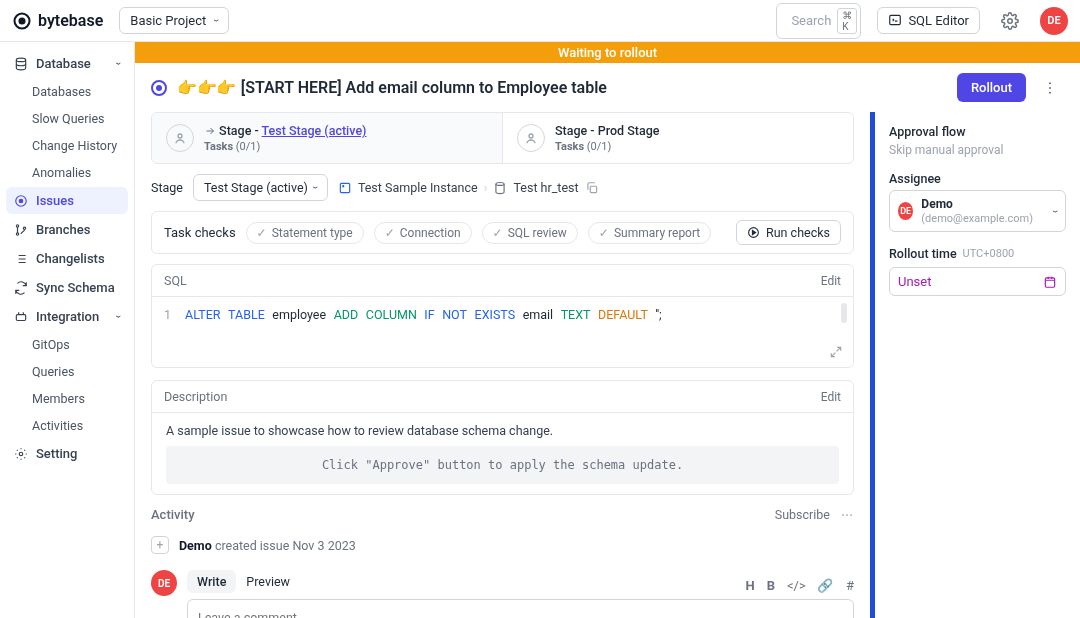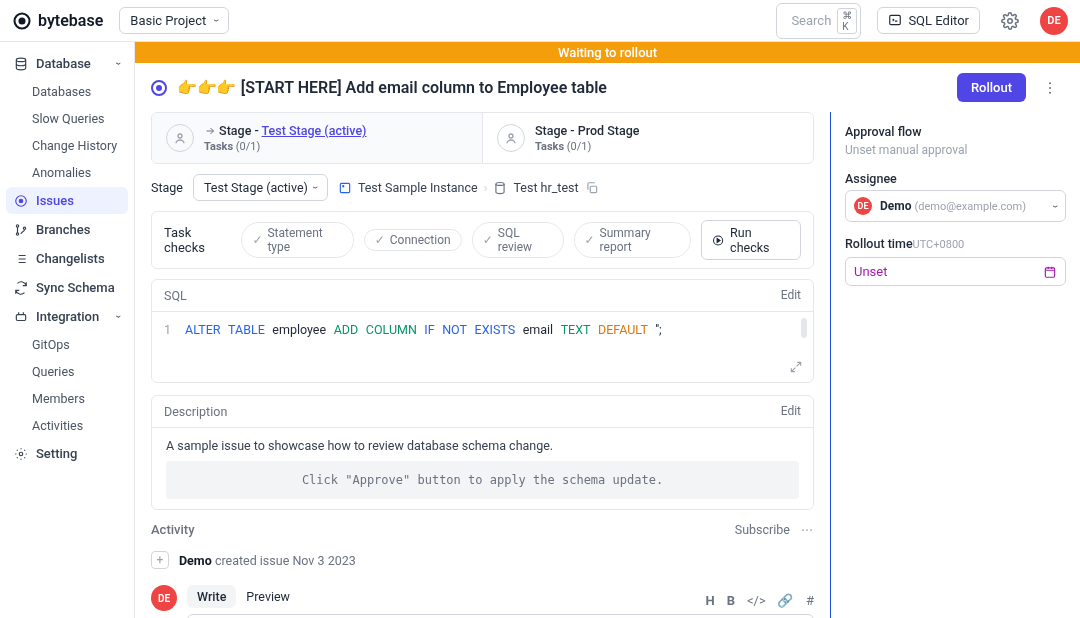--- a/index.html
+++ b/index.html
@@ -24,41 +24,41 @@
 .content{flex:1;display:flex;flex-direction:column;overflow:auto;}
 .banner{background:#f59e0b;color:#fff;text-align:center;padding:3px 0;font-size:13px;font-weight:500;}
 .issue-header{display:flex;align-items:center;padding:10px 16px;gap:10px;}
 .status-circle{width:16px;height:16px;border:2px solid #4f46e5;border-radius:50%;position:relative;}
 .status-circle::after{content:'';position:absolute;width:6px;height:6px;background:#4f46e5;border-radius:50%;top:3px;left:3px;}
 .issue-title{font-size:16px;font-weight:600;}
 .rollout-btn{margin-left:auto;background:#4f46e5;color:#fff;border:none;border-radius:6px;padding:7px 14px;font-size:13px;font-weight:500;cursor:pointer;}
 .dots-btn{padding:6px;cursor:pointer;color:#6b7280;}
 .body-row{display:flex;flex:1;overflow:hidden;}
 .left-col{flex:1;padding:0 16px 16px;overflow:auto;}
-.right-col{width:250px;border-left:1px solid #1d4ed8;padding:12px 14px;}
+.right-col{width:210px;border-left:5px solid #1d4ed8;padding:12px 14px;}
 .stages{border:1px solid #e5e7eb;border-radius:6px;display:flex;margin-bottom:10px;overflow:hidden;}
 .stage{flex:1;padding:10px 14px;display:flex;align-items:center;gap:10px;position:relative;}
 .stage:first-child{background:#f9fafb;}
 .stage+.stage{border-left:1px solid #e5e7eb;}
 .stage-avatar{width:28px;height:28px;border:1px solid #d1d5db;border-radius:50%;display:flex;align-items:center;justify-content:center;color:#9ca3af;}
 .stage-info{display:flex;flex-direction:column;gap:2px;}
 .stage-name{font-size:12.5px;font-weight:500;}
 .stage-name a{color:#4f46e5;}
 .stage-tasks{font-size:11px;color:#6b7280;}
 .sel-row{display:flex;align-items:center;gap:10px;margin-bottom:10px;font-size:12.5px;}
 .pill-select{border:1px solid #d1d5db;border-radius:6px;padding:5px 10px;display:flex;align-items:center;gap:6px;min-width:130px;cursor:pointer;}
 .crumb{display:flex;align-items:center;gap:6px;color:#374151;}
 .crumb-sep{color:#d1d5db;}
 .db-copy{width:14px;height:14px;cursor:pointer;color:#9ca3af;}
 .checks-bar{border:1px solid #e5e7eb;border-radius:6px;padding:8px 12px;display:flex;align-items:center;gap:10px;margin-bottom:10px;}
 .check-pill{border:1px solid #e5e7eb;border-radius:999px;padding:3px 10px;display:flex;align-items:center;gap:5px;font-size:12px;color:#6b7280;}
 .check-ic{color:#9ca3af;}
 .run-checks{margin-left:auto;border:1px solid #d1d5db;border-radius:6px;padding:4px 10px;display:flex;align-items:center;gap:6px;cursor:pointer;font-size:12.5px;}
 .panel{border:1px solid #e5e7eb;border-radius:6px;margin-bottom:12px;}
-.panel-head{display:flex;align-items:flex-start;padding:8px 12px;border-bottom:1px solid #e5e7eb;font-size:12.5px;color:#6b7280;}
+.panel-head{display:flex;align-items:flex-end;padding:8px 12px;border-bottom:1px solid #e5e7eb;font-size:12.5px;color:#6b7280;}
 .edit-link{margin-left:auto;color:#6b7280;cursor:pointer;font-size:12px;}
 .code-block{padding:10px 12px;font-family:ui-monospace,Menlo,monospace;font-size:12.5px;position:relative;min-height:70px;}
 .ln{color:#9ca3af;margin-right:14px;}
 .kw-blue{color:#2563eb;}
 .kw-green{color:#059669;}
 .kw-orange{color:#d97706;}
 .expand-ic{position:absolute;right:10px;bottom:8px;color:#9ca3af;cursor:pointer;}
 .scrollhint{position:absolute;top:6px;right:6px;width:6px;height:20px;background:#e5e7eb;border-radius:3px;}
 .desc-body{padding:10px 14px;font-size:12.5px;color:#374151;}
 .code-callout{background:#f3f4f6;border-radius:4px;padding:12px 16px;margin-top:8px;font-family:ui-monospace,Menlo,monospace;font-size:12px;color:#6b7280;text-align:center;}
@@ -75,21 +75,21 @@
 .tab{padding:4px 10px;font-size:12.5px;cursor:pointer;border-radius:6px;}
 .tab.active{background:#f3f4f6;font-weight:500;}
 .toolbar{margin-left:auto;display:flex;gap:12px;color:#6b7280;}
 .toolbar span{cursor:pointer;font-size:13px;}
 .textarea{border:1px solid #d1d5db;border-radius:6px;width:100%;min-height:46px;padding:10px;font-size:12.5px;color:#9ca3af;resize:none;outline:none;font-family:inherit;}
 .rc-label{font-size:12.5px;font-weight:500;margin-bottom:4px;}
 .rc-sub{font-size:12px;color:#9ca3af;margin-bottom:14px;}
 .assignee-box{border:1px solid #d1d5db;border-radius:6px;padding:6px 8px;display:flex;align-items:center;gap:8px;margin-bottom:14px;cursor:pointer;}
 .ass-av{width:18px;height:18px;border-radius:50%;background:#ef4444;color:#fff;font-size:9px;display:flex;align-items:center;justify-content:center;font-weight:600;}
 .ass-email{color:#9ca3af;font-size:11px;}
-.rollout-time-row{display:flex;align-items:flex-end;margin-bottom:6px;}
+.rollout-time-row{display:flex;align-items:center;gap:6px;margin-bottom:6px;}
 .tz{font-size:11px;color:#9ca3af;}
 .unset-box{border:1px solid #d1d5db;border-radius:6px;padding:6px 8px;display:flex;align-items:center;color:#a21caf;cursor:pointer;}
 .cal-ic{margin-left:auto;}
 .chev{transform:rotate(90deg);display:inline-block;font-size:10px;}
 svg{display:block;}
 </style>
 </head>
 <body>
 
 <div class="topbar">
@@ -350,21 +350,21 @@
               </div>
             </div>
             <textarea class="textarea" placeholder="Leave a comment..." style=""></textarea>
             
           </div>
         </div>
       </div>
 
       <div class="right-col">
         <div class="rc-label">Approval flow</div>
-        <div class="rc-sub">Unset manual approval</div>
+        <div class="rc-sub">Skip manual approval</div>
         <div class="rc-label">Assignee</div>
         <div class="assignee-box">
           <div class="ass-av">DE</div>
           <span style="font-size:12px"><b>Demo</b> <span class="ass-email">(demo@example.com)</span></span>
           <span class="chev caret">›</span>
         </div>
         <div class="rollout-time-row">
           <span class="rc-label" style="margin:0">Rollout time</span>
           <span class="tz">UTC+0800</span>
         </div>

